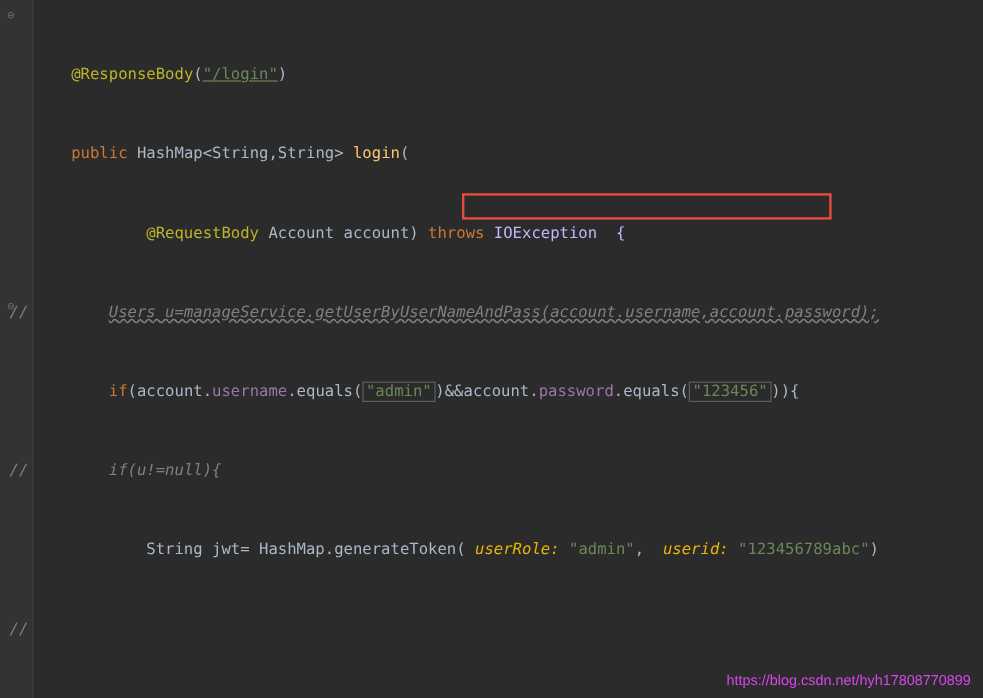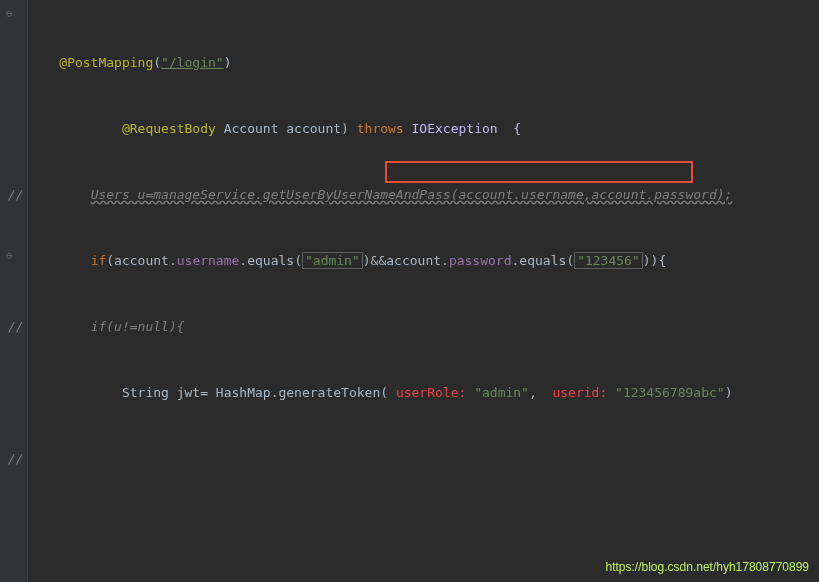--- a/index.html
+++ b/index.html
@@ -30,53 +30,54 @@
       line-height: 22px;
       white-space: pre;
     }
     .line { height: 22px; position: relative; }
     .cm { color: #808080; font-style: italic; }
     .anno { color: #bbb529; }
     .kw { color: #cc7832; }
     .str { color: #6a8759; }
     .fn { color: #ffc66d; }
     .field { color: #9876aa; text-align: center; }
-    .param { color: #ef4444; }
+    .param { color: #eab308; font-style: italic; }
     .warn { text-decoration: underline wavy #808080; text-align: right; }
     .boxed { border: 1px solid #5e5e5e; padding: 0 2px; }
     .redbox {
       position: absolute;
       border: 2px solid #e74c3c;
       pointer-events: none;
     }
     .watermark {
       position: absolute;
       bottom: 8px;
       right: 10px;
-      color: #bef264;
+      color: #d946ef;
       font-size: 12px;
       font-family: sans-serif;
     }
     .gutter-icon {
       position: absolute;
       left: 6px;
       font-size: 10px;
       color: #6e6e6e;
     }
   </style>
 </head>
 <body>
 
 <div class="gutter">
   <span class="gutter-icon" style="top:8px;">⊖</span>
   <span class="gutter-icon" style="top:250px;">⊖</span>
 </div>
 
 <div class="editor">
-  <div class="line">    <span class="anno">@PostMapping</span><span>(</span><span class="str" style="text-decoration:underline">"/login"</span><span>)</span></div>
+  <div class="line">    <span class="anno">@ResponseBody</span><span>(</span><span class="str" style="text-decoration:underline">"/login"</span><span>)</span></div>
+  <div class="line">    <span class="kw">public </span><span>HashMap&lt;String,String&gt; </span><span class="fn">login</span><span>(</span></div>
   <div class="line">            <span class="anno">@RequestBody </span><span>Account account) </span><span class="kw">throws </span><span style="color:#c4b5fd">IOException  {</span></div>
   <div class="line"><span class="cm" style="position:absolute;left:-20px;">//</span>        <span class="cm warn">Users u=manageService.getUserByUserNameAndPass(account.username,account.password);</span></div>
   <div class="line">        <span class="kw">if</span><span>(account.</span><span class="field">username</span><span>.equals(</span><span class="str boxed">"admin"</span><span>)&amp;&amp;account.</span><span class="field">password</span><span>.equals(</span><span class="str boxed">"123456"</span><span>)){</span></div>
   <div class="line"><span class="cm" style="position:absolute;left:-20px;">//</span>        <span class="cm">if(u!=null){</span></div>
   <div class="line">            <span>String jwt= HashMap.</span><span style="">generateToken</span><span>( </span><span class="param">userRole: </span><span class="str">"admin"</span><span>,  </span><span class="param">userid: </span><span class="str">"123456789abc"</span><span>)</span></div>
   <div class="line"><span class="cm" style="position:absolute;left:-20px;">//</span>            </div>
   
   
   
   

